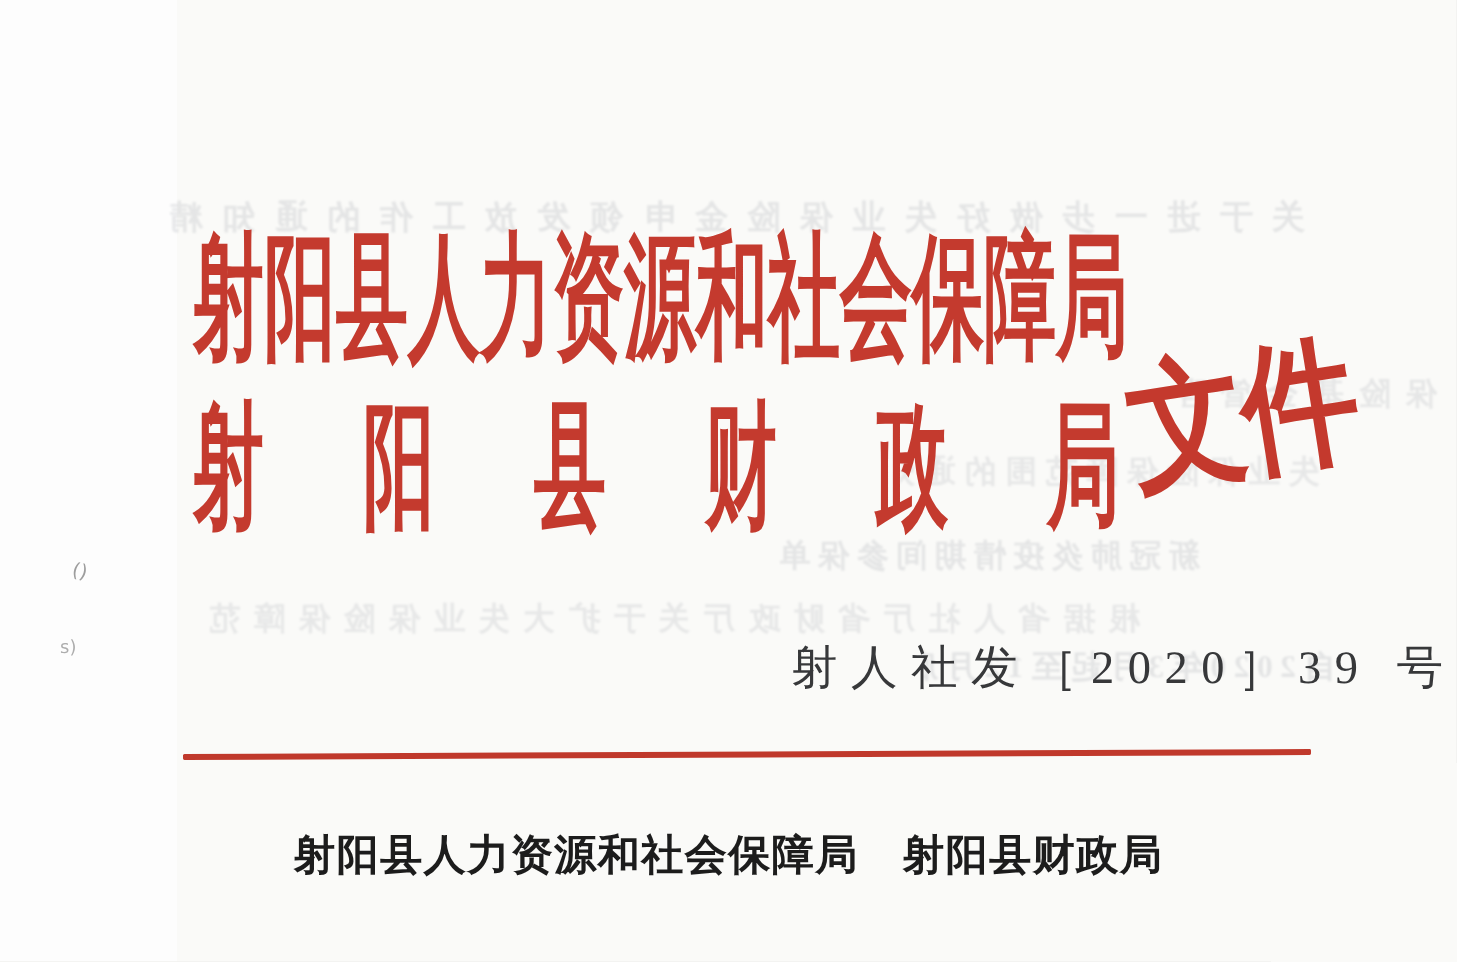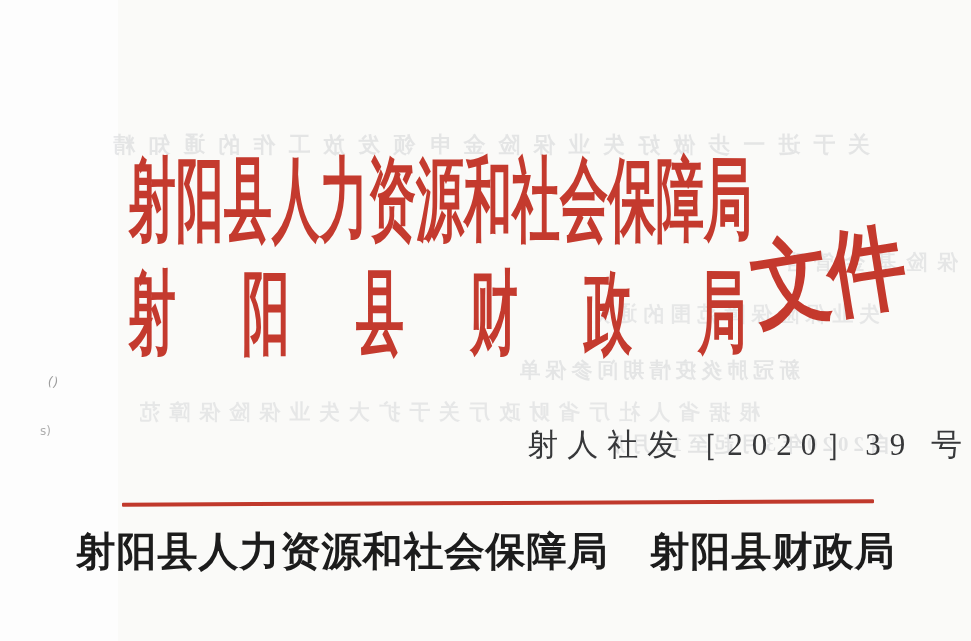--- a/index.html
+++ b/index.html
@@ -48,23 +48,23 @@
   }
   
   .red-rule{
     position:absolute;left:122px;top:501px;width:752px;height:4px;
     background:#c0392c;
     transform:rotate(-0.25deg);
     border-radius:1px;
   }
   
   .doc-title{
-    position:absolute;left:0;right:0;top:525px;
+    position:absolute;left:0;right:0;top:544px;
     text-align:center;
-    font-size:40px;line-height:53px;font-weight:800;
+    font-size:28px;line-height:53px;font-weight:800;
     color:#1c1c1c;letter-spacing:1px;
     white-space:nowrap;
   }
   
   .bleed{
     position:absolute;
     color:#767b87;
     font-weight:700;
     white-space:nowrap;overflow:hidden;
     transform:scaleX(-1);

